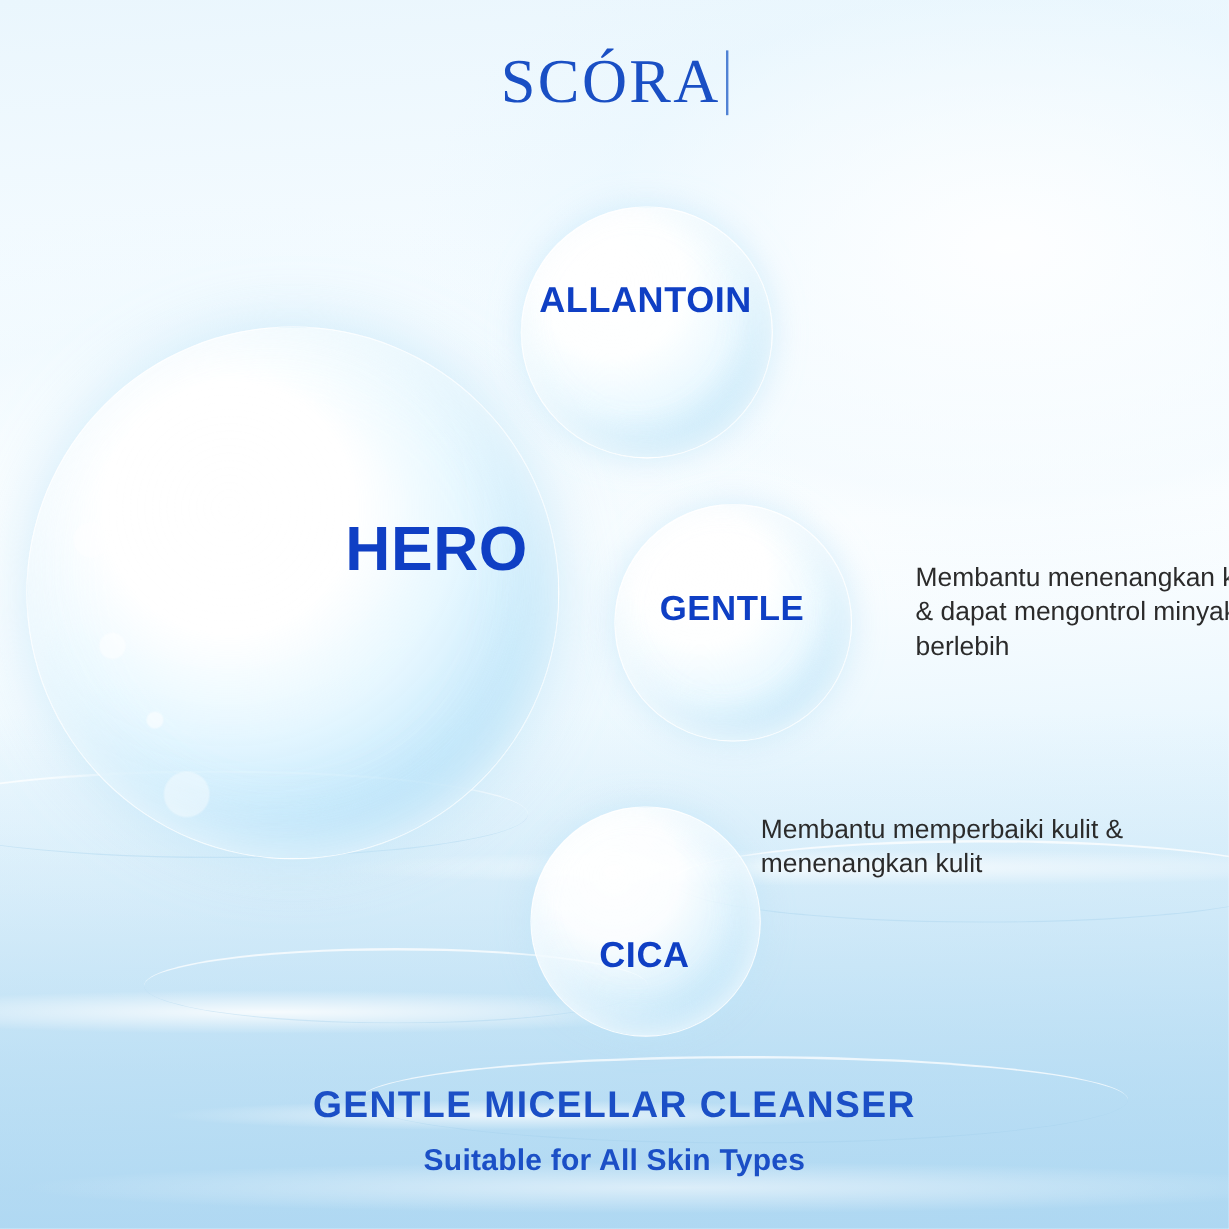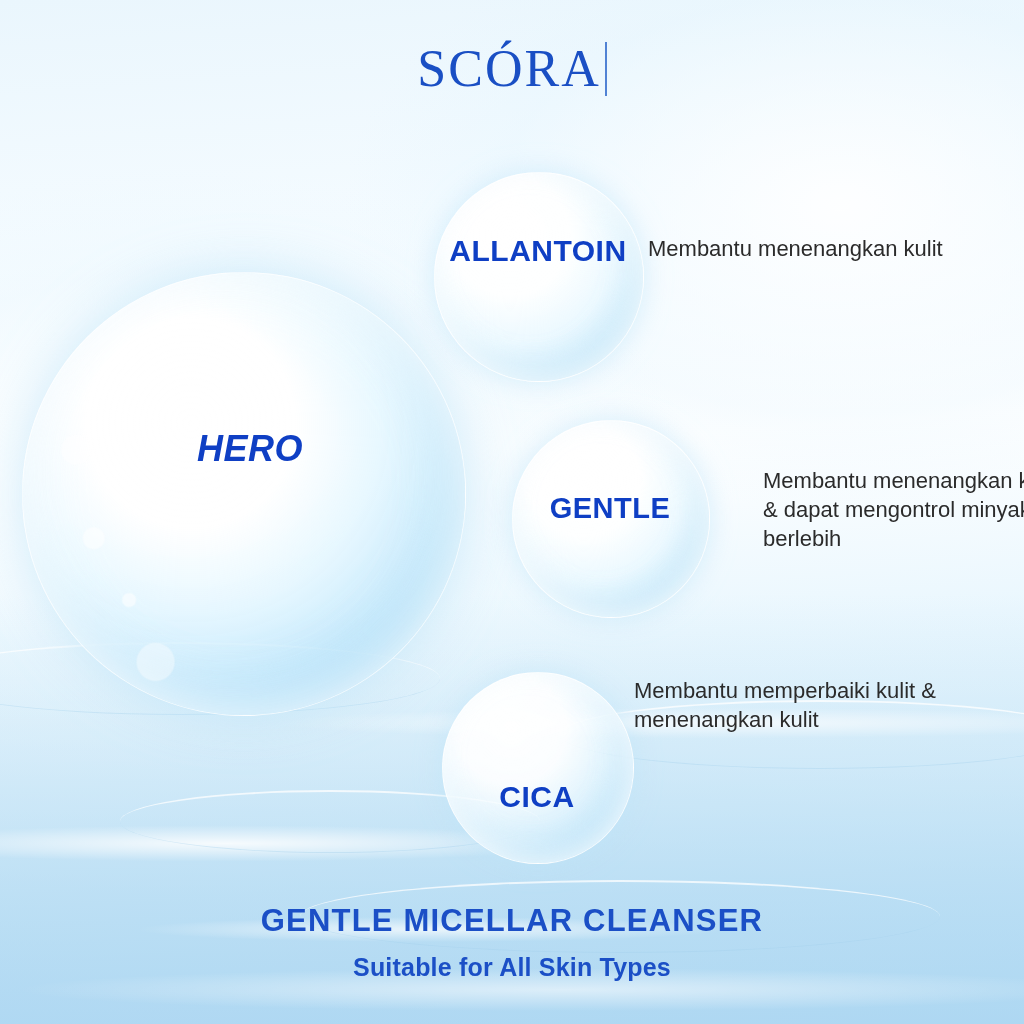--- a/index.html
+++ b/index.html
@@ -105,28 +105,27 @@
       radial-gradient(circle at 24% 74%, rgba(255,255,255,0.55) 0 6px, rgba(255,255,255,0) 8px),
       radial-gradient(circle at 16% 60%, rgba(255,255,255,0.5) 0 10px, rgba(255,255,255,0) 12px),
       radial-gradient(circle at 12% 40%, rgba(255,255,255,0.45) 0 14px, rgba(255,255,255,0) 16px),
       radial-gradient(circle at 30% 88%, rgba(255,255,255,0.4) 0 18px, rgba(255,255,255,0) 20px);
   }
   .hero-text {
     position: absolute;
     left: 60px;
     top: 430px;
     width: 380px;
-    text-align: center;
+    text-align: right;
     color: #0f3fc4;
     font-weight: bold;
-    font-size: 36px;
+    font-size: 52px;
     line-height: 1.08;
     letter-spacing: 0.5px;
     z-index: 5;
-    font-style: italic;
   }
 
   
   .ing-bubble {
     position: absolute;
     border-radius: 50%;
     background:
       radial-gradient(circle at 36% 30%, rgba(255,255,255,0.98) 0%, rgba(255,255,255,0.9) 30%, rgba(232,248,255,0.7) 55%, rgba(186,229,250,0.7) 80%, rgba(152,213,246,0.75) 100%);
     box-shadow:
       inset 0 0 34px 6px rgba(255,255,255,0.9),
@@ -203,21 +202,20 @@
     <div class="brand-sep"></div>
   </div>
 
   <div class="hero-bubble"></div>
   <div class="hero-text">
     <div>HERO</div>
   </div>
 
   <div class="ing-bubble" id="bubble-allantoin"></div>
   <div class="ing-label" id="label-allantoin">ALLANTOIN</div>
-  <div class="ing-desc" id="desc-allantoin">Membantu menenangkan kulit</div>
 
   <div class="ing-bubble" id="bubble-mugwort"></div>
   <div class="ing-label" id="label-mugwort">GENTLE</div>
   <div class="ing-desc" id="desc-mugwort">Membantu menenangkan kulit &amp; dapat mengontrol minyak berlebih</div>
 
   <div class="ing-bubble" id="bubble-cica"></div>
   <div class="ing-label" id="label-cica">CICA</div>
   <div class="ing-desc" id="desc-cica">Membantu memperbaiki kulit &amp; menenangkan kulit</div>
 
   <div class="footer">

